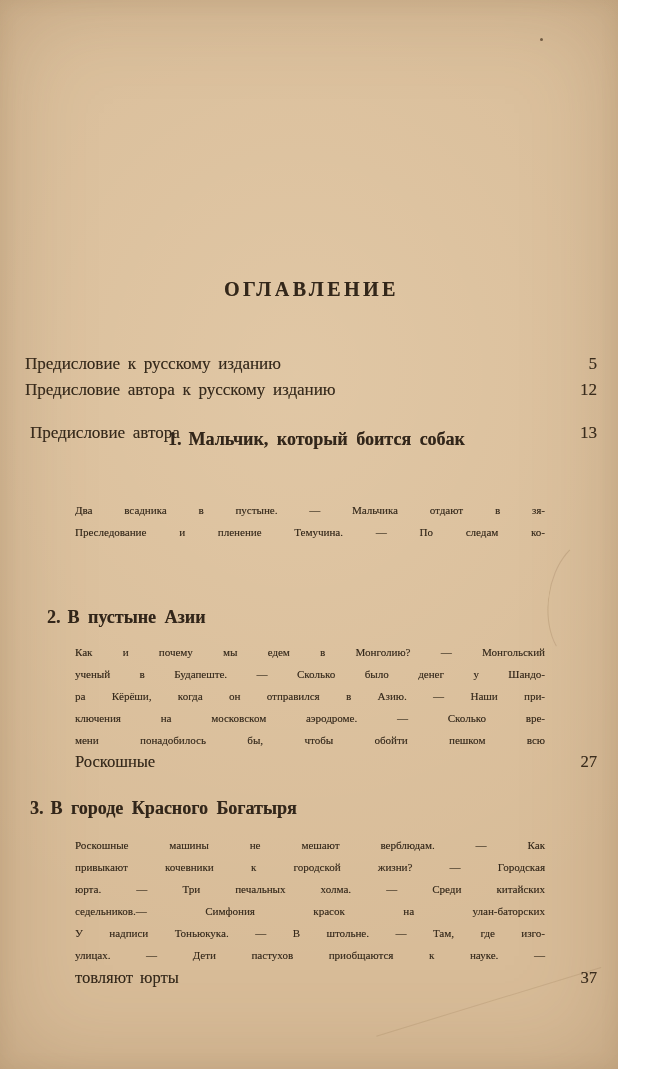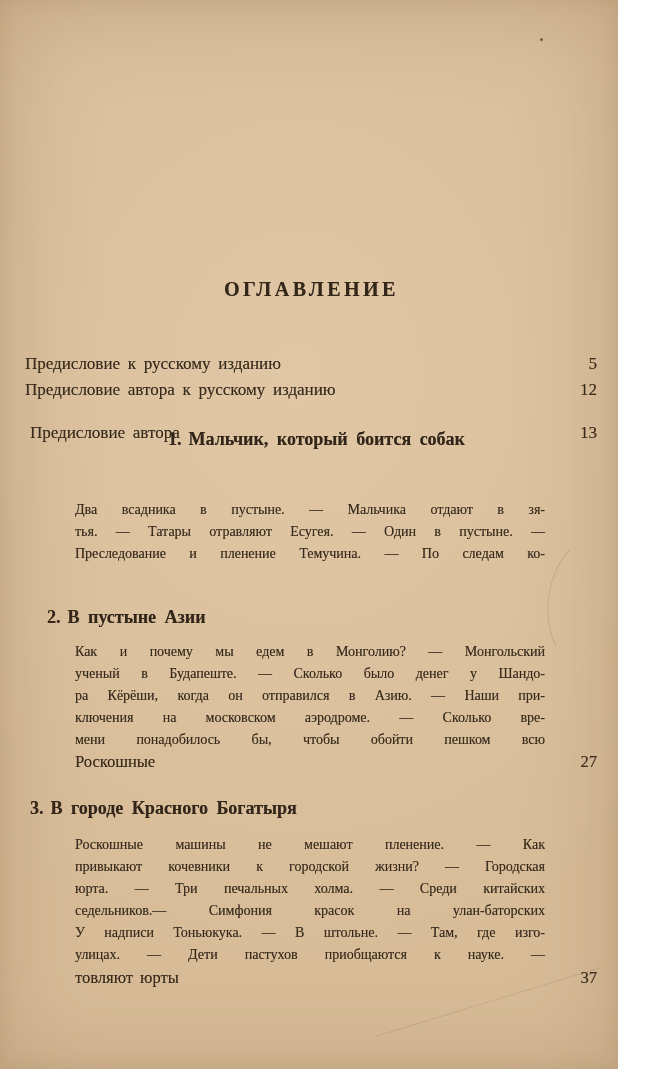--- a/index.html
+++ b/index.html
@@ -56,21 +56,21 @@
   .heading-1 { top:428px;text-align:center; }
   .heading-2 { top:606px;margin-left:17px; }
   .heading-3 { top:797px; }
 
   .ch-body { left:75px; width:523px; }
   .body-1 { top:499px; }
   .body-2 { top:641px; }
   .body-3 { top:834px; }
   .summary-line {
     width:470px;
-    font-size:14px; line-height:22.1px;
+    font-size:11px; line-height:22.1px;
     text-align:justify; text-align-last:justify;
     white-space:nowrap;
     text-shadow:0.2px 0.2px 0.3px rgba(54,42,28,0.45);
   }
   .last-row {
     height:22.1px; line-height:22.1px;
     font-size:16.5px; word-spacing:3px;
   }
 
   
@@ -112,21 +112,20 @@
       <span class="leader"></span>
       <span class="pagenum">13</span>
     </div>
   </div>
 
   <div class="abs ch-heading heading-1">
     <span class="ch-num">1.</span><span>Мальчик, который боится собак</span>
   </div>
   <div class="abs ch-body body-1">
     <div class="summary-line">Два всадника в пустыне. — Мальчика отдают в зя-</div>
-    <div class="summary-line">тья. — Татары отравляют Есугея. — Один в пустыне. —</div>
     <div class="summary-line">Преследование и пленение Темучина. — По следам ко-</div>
   </div>
 
   <div class="abs ch-heading heading-2">
     <span class="ch-num">2.</span><span>В пустыне Азии</span>
   </div>
   <div class="abs ch-body body-2">
     <div class="summary-line">Как и почему мы едем  в  Монголию? — Монгольский</div>
     <div class="summary-line">ученый в Будапеште. — Сколько было денег у Шандо-</div>
     <div class="summary-line">ра Кёрёши, когда он отправился в Азию. — Наши при-</div>
@@ -136,21 +135,21 @@
       <span>Роскошные</span>
       <span class="leader"></span>
       <span class="pagenum">27</span>
     </div>
   </div>
 
   <div class="abs ch-heading heading-3">
     <span class="ch-num">3.</span><span>В городе Красного Богатыря</span>
   </div>
   <div class="abs ch-body body-3">
-    <div class="summary-line">Роскошные машины не мешают пленение. — Как</div>
+    <div class="summary-line">Роскошные машины не мешают верблюдам. — Как</div>
     <div class="summary-line">привыкают кочевники к городской  жизни? — Городская</div>
     <div class="summary-line">юрта. — Три печальных холма. — Среди китайских</div>
     <div class="summary-line">седельников.— Симфония красок на улан-баторских</div>
     <div class="summary-line">У надписи Тоньюкука. — В штольне. — Там, где изго-</div>
     <div class="summary-line">улицах. — Дети пастухов приобщаются к науке. —</div>
     <div class="toc-row last-row">
       <span>товляют юрты</span>
       <span class="leader"></span>
       <span class="pagenum">37</span>
     </div>

